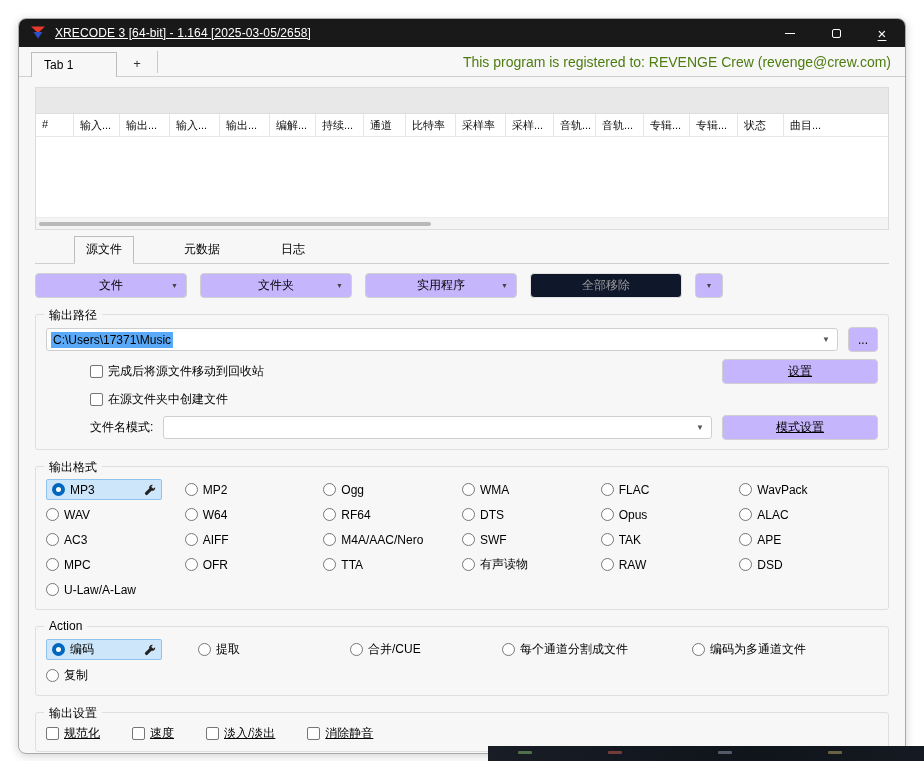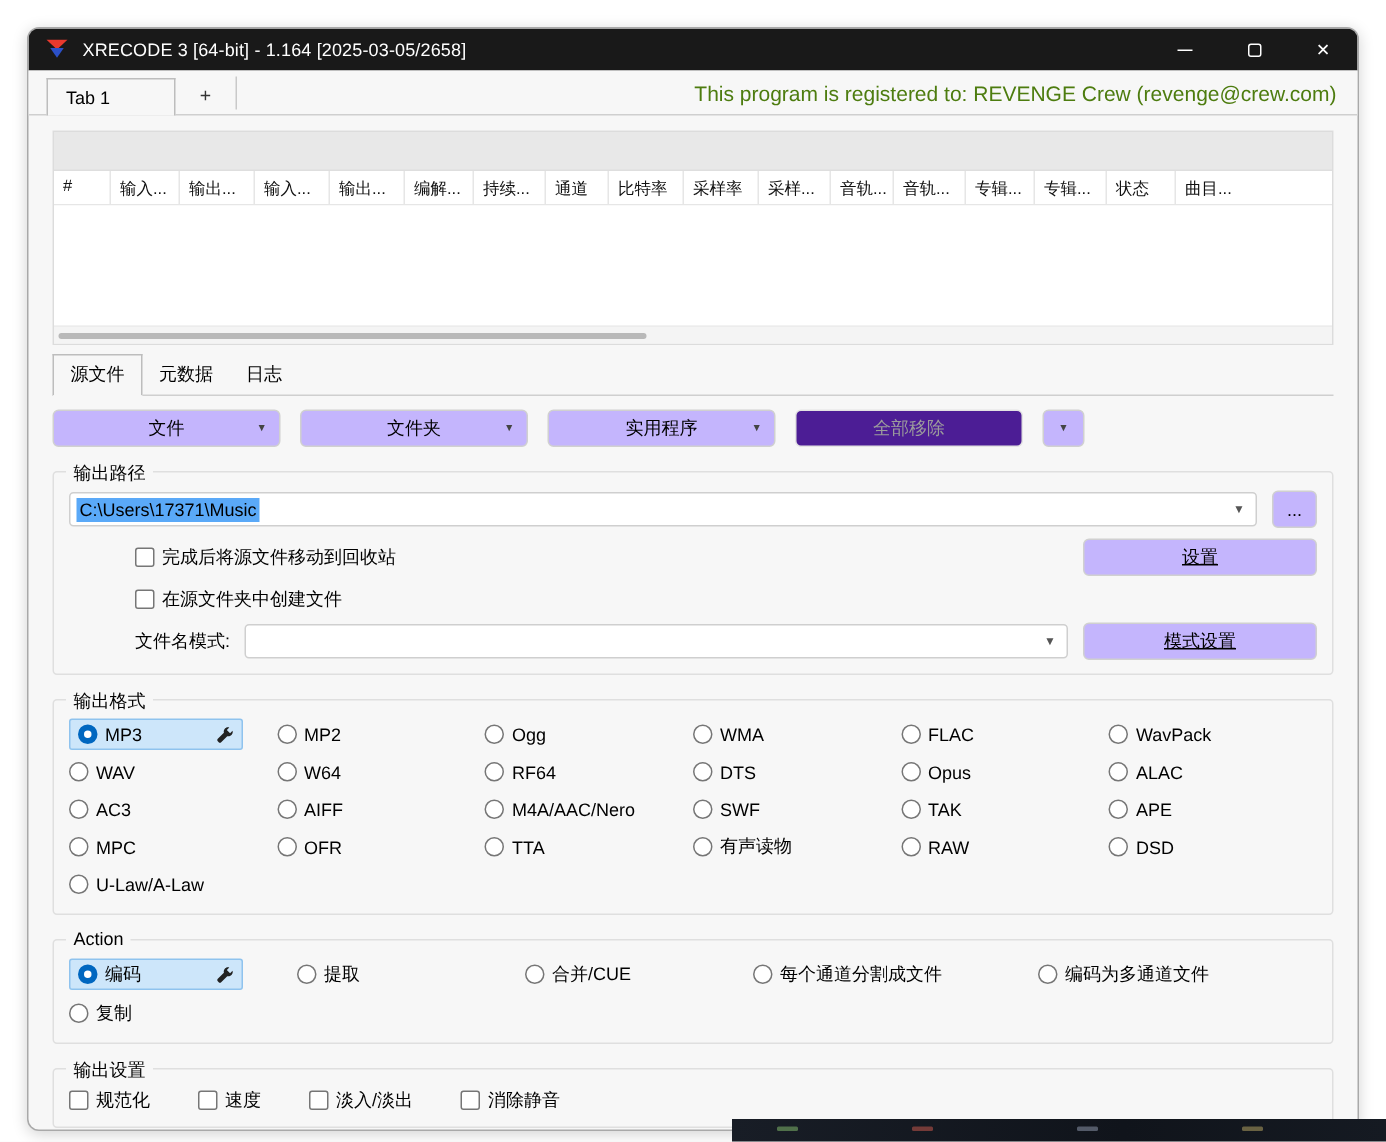--- a/index.html
+++ b/index.html
@@ -5,21 +5,21 @@
   * { box-sizing: border-box; margin: 0; padding: 0; }
   html,body { width: 924px; height: 761px; background: #ffffff; font-family: "Liberation Sans", sans-serif; font-size: 12px; color: #000; overflow: hidden; }
 
   .window {
     position: absolute; left: 18px; top: 18px; width: 888px; height: 736px;
     background: #f7f7f7; border: 1px solid #a9a9a9; border-radius: 8px; overflow: hidden;
     box-shadow: 0 2px 10px rgba(0,0,0,.18);
   }
 
   
-  .titlebar { height: 28px; background: var(--titlebar, #191919); display: flex; align-items: center; color: #fff; padding-left: 10px; }
+  .titlebar { height: 28px; background: var(--titlebar, #191919); display: flex; align-items: center; color: #fff; padding-left: 10px; text-decoration: underline; }
   .titlebar .logo { width: 18px; height: 16px; margin-right: 8px; display: inline-flex; }
   .titlebar .ttext { font-size: 12px; letter-spacing: .1px; }
   .wc-group { margin-left: auto; display: flex; height: 100%; }
   .wc { width: 46px; height: 100%; display: flex; align-items: center; justify-content: center; cursor: default; }
   .min-glyph { width: 10px; height: 1px; background: #fff; display: block; }
   .max-glyph { width: 9px; height: 9px; border: 1px solid #fff; border-radius: 2px; display: block; }
   .close-glyph { font-size: 15px; line-height: 1; color: #fff; }
 
   
   .tabrow { height: 30px; display: flex; align-items: flex-end; border-bottom: 1px solid #cfcfcf; background: #f7f7f7; }
@@ -35,26 +35,26 @@
   .filetable { border: 1px solid #dcdcdc; background: #fff; }
   .table-topstrip { height: 26px; background: #e8e8e8; border-bottom: 1px solid #dedede; }
   .table-header { display: flex; height: 23px; border-bottom: 1px solid #e6e6e6; background: #fff; }
   .th { flex: 0 0 auto; font-size: 11px; padding: 4px 4px 0 6px; border-right: 1px solid #e6e6e6; white-space: nowrap; overflow: hidden; color: #111; }
   .table-body { height: 80px; background: #fff; }
   .hscroll { height: 12px; background: #f4f4f4; border-top: 1px solid #ececec; position: relative; }
   .hthumb { position: absolute; left: 3px; top: 4px; width: 46%; height: 4px; background: #b9b9b9; border-radius: 2px; }
 
   
   .viewtabs { display: flex; margin-top: 6px; border-bottom: 1px solid #cfcfcf; align-items: flex-end; }
-  .vtab { padding: 4px 11px 5px 11px; font-size: 12px; color: #000; }
+  .vtab { padding: 4px 11px 5px 11px; font-size: 12px; color: #000; margin-left: 39px; }
   .vtab.selected { border: 1px solid #bdbdbd; border-bottom: 1px solid #f7f7f7; margin-bottom: -1px; background: #f7f7f7; }
 
   
   .btn { background: #c4b5fd; border: 1px solid #d0d0d0; border-radius: 4px; height: 25px; font-size: 12px; display: flex; align-items: center; justify-content: center; position: relative; color: #000; cursor: default; }
-  .btn.disabled { color: #9c9c9c; background: #4c1d95; border-color: #e3e3e3; }
+  .btn.disabled { color: #9c9c9c; background: #0f172a; border-color: #e3e3e3; }
   .btn .arrow { position: absolute; right: 8px; font-size: 7px; color: #444; }
   .btn.arrow-only { width: 28px; }
   .btn.arrow-only .arrow { position: static; }
 
   .toolbar { display: flex; gap: 13px; margin-top: 9px; }
   .toolbar .btn { width: 152px; flex: 0 0 auto; }
   .toolbar .btn.arrow-only { width: 28px; }
 
   
   .group { border: 1px solid #dfdfdf; border-radius: 3px; margin-top: 16px; padding: 12px 10px 9px 10px; position: relative; }
@@ -79,21 +79,21 @@
   .selbox { background: var(--highlight-bg, #cde6fa); border: 1px solid #8fc3ee; border-radius: 2px; padding: 4px 5px; width: 116px; }
   .selbox .wrench { margin-left: auto; display: inline-flex; }
 
   .format-grid { display: grid; grid-template-columns: repeat(6, 1fr); row-gap: 4px; align-items: center; }
   .format-grid > * { height: 21px; }
 
   .action-grid { display: grid; grid-template-columns: 152px 152px 152px 190px 1fr; row-gap: 5px; align-items: center; }
   .action-grid > * { height: 21px; }
   .col1row2 { grid-column: 1; }
 
-  .settings-row { display: flex; gap: 32px; }
+  .settings-row { display: flex; gap: 32px; text-decoration: underline; }
 
   
   .bg-artifact { position: absolute; left: 488px; top: 746px; width: 436px; height: 15px; background: linear-gradient(90deg, #181d26, #10141b 60%, #151a22); }
   .bg-artifact i { position: absolute; top: 5px; width: 14px; height: 3px; border-radius: 1px; opacity: .55; }
 </style>
 </head>
 <body>
 
 <div class="window">
 

